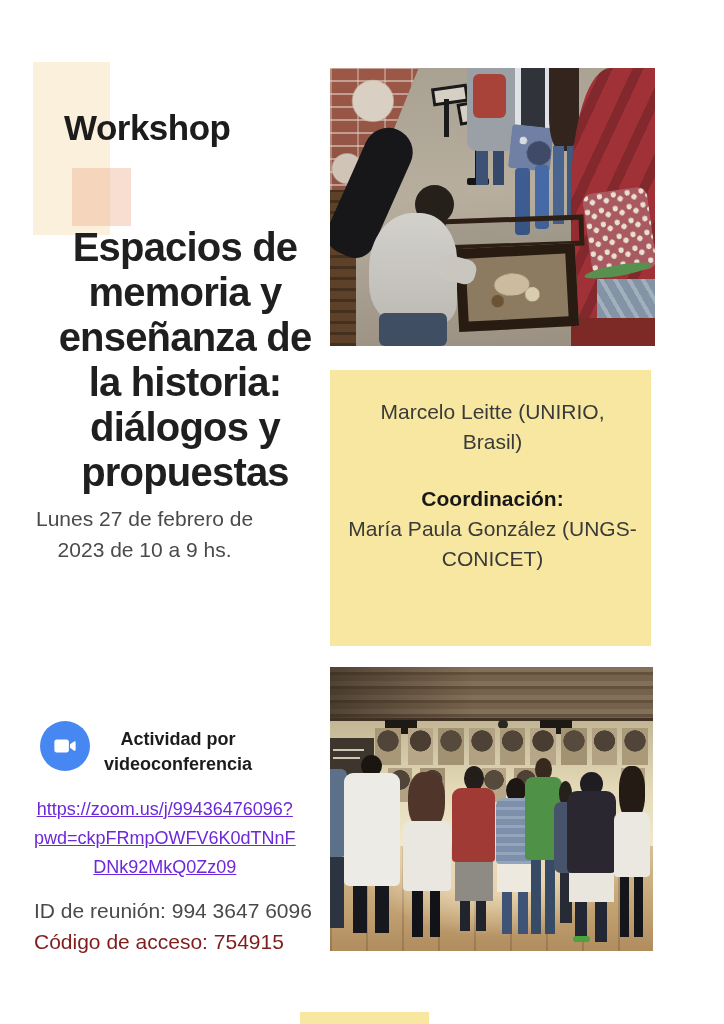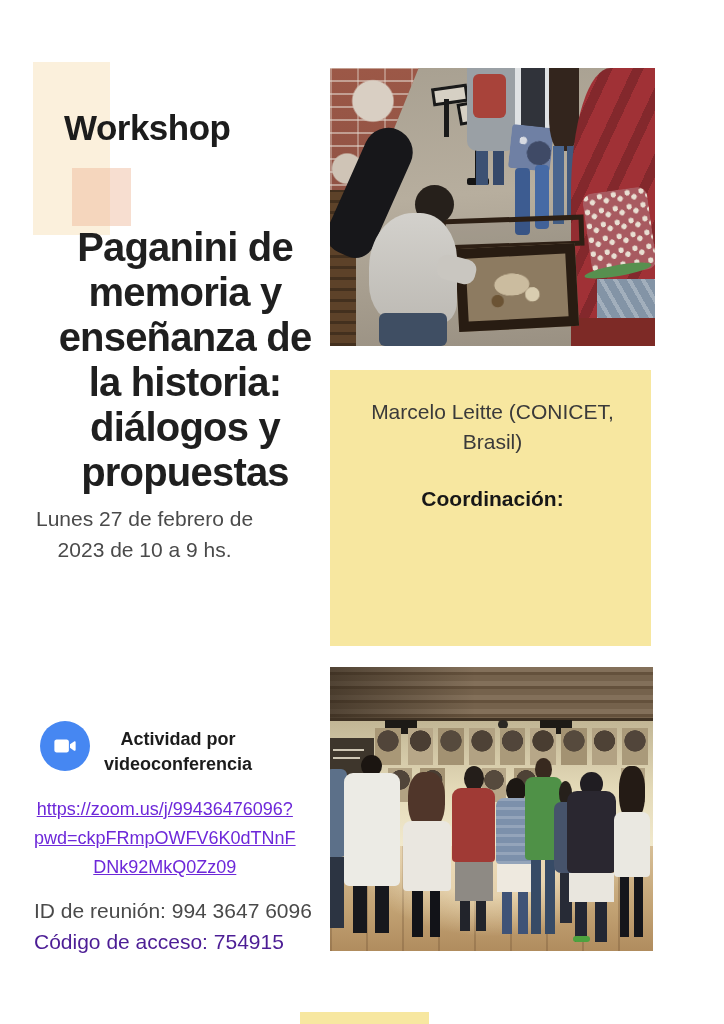--- a/index.html
+++ b/index.html
@@ -19,41 +19,41 @@
     box-sizing:border-box;padding:27px 14px 0 18px;}
   .box-heading{margin:0;font-size:21px;font-weight:700;color:#171717;line-height:30px;}
   .box-line{margin:0;font-size:21px;color:#3a3a3a;line-height:30px;}
   .box-gap{height:27px;}
   
   .zoom-icon{left:40px;top:721px;width:50px;height:50px;border-radius:50%;background:#4687f2;
     display:flex;align-items:center;justify-content:center;}
   .vc-label{left:104px;top:727px;font-size:18px;font-weight:700;color:#1c1c1c;line-height:25px;margin:0;}
   .vc-url{left:34px;top:795px;font-size:18px;color:#6d28d9;line-height:29px;margin:0;text-decoration:underline;}
   .vc-id{left:34px;top:896px;font-size:21px;color:#4a4a4a;margin:0;line-height:30px;}
-  .vc-code{left:34px;top:927px;font-size:21px;color:#4c1d95;margin:0;line-height:30px;}
+  .vc-code{left:34px;top:927px;font-size:21px;color:#7f1d1d;margin:0;line-height:30px;}
   .bottom-bar{left:300px;top:1012px;width:129px;height:12px;background:#f7e7a0;}
   
   .photo{overflow:hidden;}
   .photo-top{left:330px;top:68px;width:325px;height:278px;
     background:linear-gradient(175deg,#a8a091 0%,#b7ae9e 45%,#988f81 100%);}
   .photo-bottom{left:330px;top:667px;width:323px;height:284px;background:#d7c097;}
   .photo *{position:absolute;}
   
   .bp .head{border-radius:50%;}
 </style>
 </head>
 <body>
 
 <div>
 
   <div class="abs deco-cream"></div>
   <div class="abs deco-peach"></div>
 
   <h2 class="abs kicker">Workshop</h2>
-  <h1 class="abs title pre">Paganini de
+  <h1 class="abs title pre">Espacios de
 memoria y
 enseñanza de
 la historia:
 diálogos y
 propuestas</h1>
   <p class="abs datetime pre">Lunes 27 de febrero de
 2023 de 10 a 9 hs.</p>
 
   <div class="abs photo photo-top">
     <div style="left:0;top:0;width:44%;height:66%;
@@ -110,23 +110,25 @@
     <div style="left:5%;top:20%;width:15%;height:49%;
       background:#17171a;border-radius:38px 38px 30px 30px;transform:rotate(24deg);"></div>
     <div style="left:26%;top:42%;width:12%;height:14%;background:#26201b;border-radius:50%;"></div>
     <div style="left:12%;top:52%;width:27%;height:40%;
       background:linear-gradient(#d3d1cc,#bdbab4);border-radius:50% 42% 20% 36%;"></div>
     <div style="left:33%;top:68%;width:12%;height:9%;background:#c9c6c0;border-radius:10px;transform:rotate(14deg);"></div>
     <div style="left:15%;top:88%;width:21%;height:12%;background:#3f4e63;border-radius:6px;"></div>
   </div>
 
   <div class="abs speakers-box">
-    <p class="box-line">Marcelo Leitte (CONICET, Brasil)</p>
+    <p class="box-line">Marcelo Leitte (UNIRIO, Brasil)</p>
     <div class="box-gap"></div>
     <p class="box-heading">Coordinación:</p>
+    <p class="box-line pre">María Paula González (UNGS-
+CONICET)</p>
   </div>
 
   <div class="abs photo photo-bottom">
     <div style="left:0;top:19%;width:100%;height:44%;
       background:linear-gradient(180deg,#c2b695,#e4dab8 55%,#f1e9cd 100%);"></div>
     <div style="left:0;top:0;width:100%;height:19%;
       border-bottom:3px solid #3f3224;box-sizing:border-box;
       background:linear-gradient(90deg, rgba(30,22,14,0.5), rgba(0,0,0,0) 45%),
         repeating-linear-gradient(180deg,#83705a 0 5px,#64513c 5px 8px,#75624c 8px 14px);"></div>
     <div style="left:17%;top:18.5%;width:10%;height:5%;background:#1d1a16;"></div>

